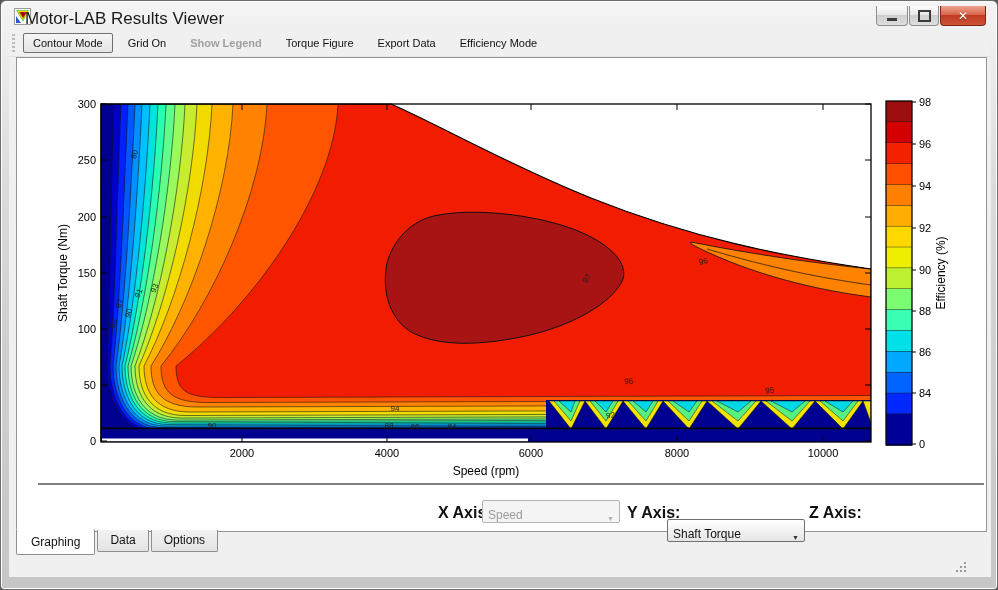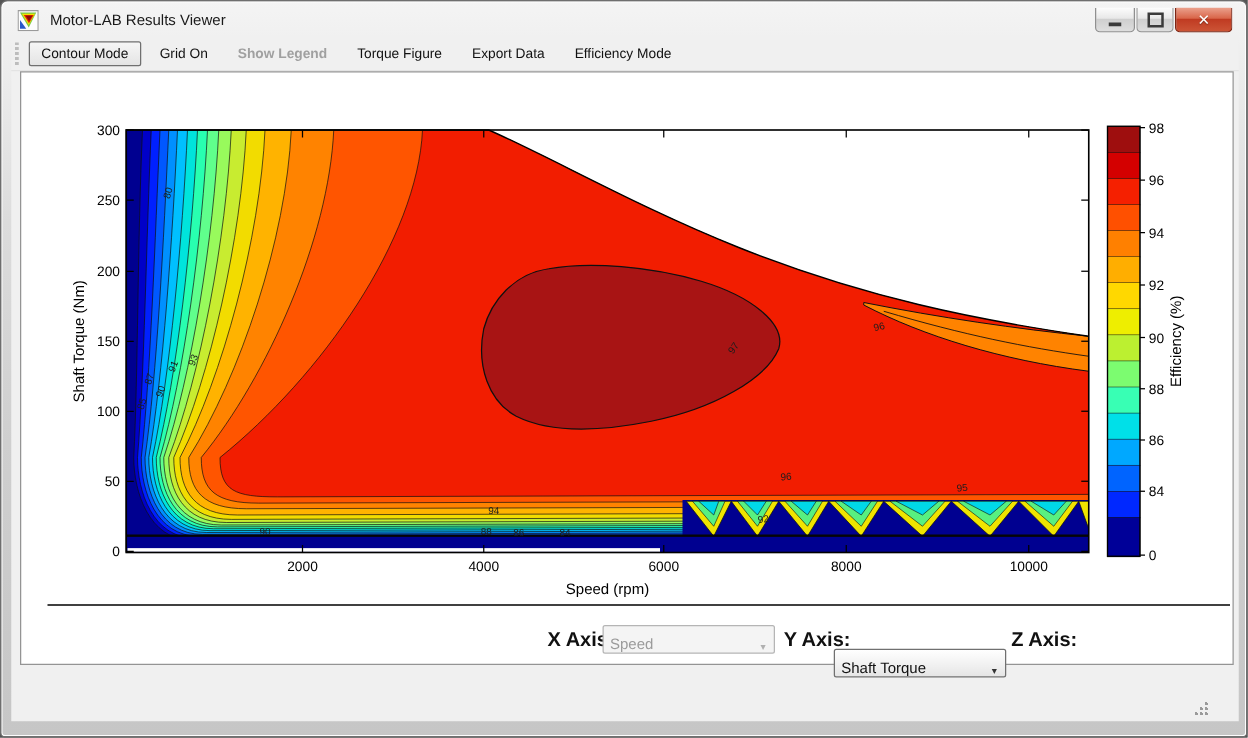--- a/index.html
+++ b/index.html
@@ -1,21 +1,21 @@
 <!DOCTYPE html>
 <html><head>
 <meta charset="utf-8">
 <style>
   html,body{margin:0;padding:0;width:998px;height:590px;overflow:hidden;
     font-family:"Liberation Sans","DejaVu Sans",sans-serif;background:#555;}
   .window{position:absolute;inset:0;border-radius:6px 6px 4px 4px;
     background:linear-gradient(#F4F4F4,#DCDCDC 30%,#CFCFCF 60%,#C6C6C6);
     border:1px solid #6e6e6e;box-shadow:inset 0 0 0 1px #fdfdfd;}
   .titlebar{position:absolute;left:3px;top:3px;right:3px;height:25px;}
-  .title-text{position:absolute;left:36px;top:5px;font-size:12px;color:#1a1a1a;}
+  .title-text{position:absolute;left:21px;top:5px;font-size:17px;color:#1a1a1a;}
   .app-icon{position:absolute;left:10px;top:4px;width:17px;height:17px;}
   .winbtns{position:absolute;right:8px;top:2px;display:flex;}
   .wbtn{height:19px;border:1px solid #8f8f8f;border-top:none;border-radius:0 0 4px 4px;
     background:linear-gradient(#fdfdfd,#e8e8e8 45%,#cfcfcf 50%,#dedede);
     display:flex;align-items:center;justify-content:center;margin-left:1px;}
   .wbtn.min{width:30px}.wbtn.max{width:28px}
   .wbtn.close{width:44px;background:linear-gradient(#eba28e,#d9664a 45%,#c03b22 50%,#cc5436);border-color:#7e2413;}
   .glyph-min{width:10px;height:3px;background:#3a3a3a;margin-top:8px;}
   .glyph-max{width:9px;height:8px;border:2px solid #3a3a3a;background:transparent;}
   .glyph-close{color:#fff;font-size:12px;font-weight:bold;text-shadow:0 1px 1px #00000066;}
@@ -259,14 +259,19 @@
     <span class="ct">Speed</span>
     <span class="ca">▼</span>
   </div>
   <span class="ctl-label" style="left:626px;top:503px">Y Axis:</span>
   <div class="combo" style="left:666px;top:518px;width:136px">
     <span class="ct">Shaft Torque</span>
     <span class="ca">▼</span>
   </div>
   <span class="ctl-label" style="left:808px;top:503px">Z Axis:</span>
 
+  <div class="tabs" id="tabrow">
+      <div class="tab active">Graphing</div>
+      <div class="tab">Data</div>
+      <div class="tab">Options</div>
+    </div>
   <div class="resize-grip"></div>
 </div>
 
 </body></html>

